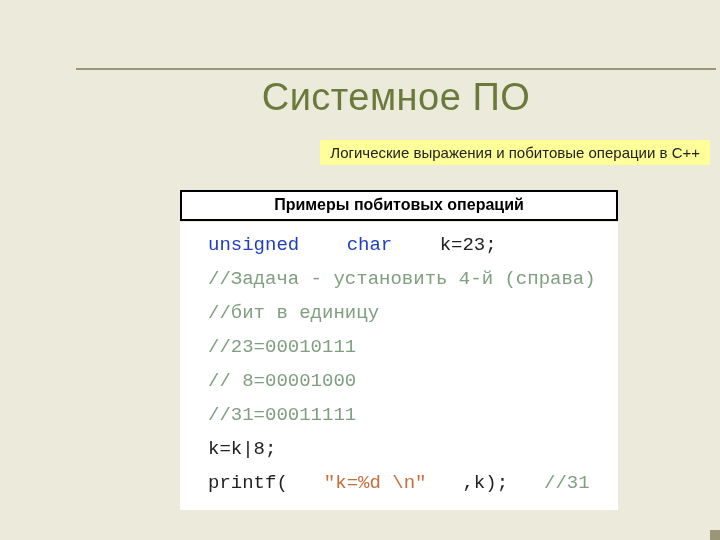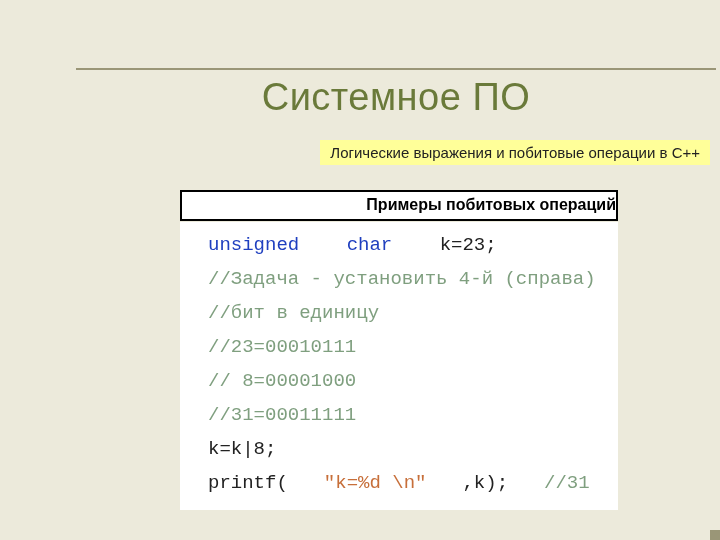--- a/index.html
+++ b/index.html
@@ -37,21 +37,21 @@
     font-size: 15px;
     color: #222;
   }
   .section-label {
     position: absolute;
     top: 136px;
     left: 126px;
     width: 438px;
     background: #ffffff;
     border: 2px solid #000;
-    text-align: right;
+    text-align: center;
     font-size: 16px;
     font-weight: 700;
     padding: 4px 0 5px 0;
     color: #000;
   }
   .code-block {
     position: absolute;
     top: 168px;
     left: 126px;
     width: 438px;

